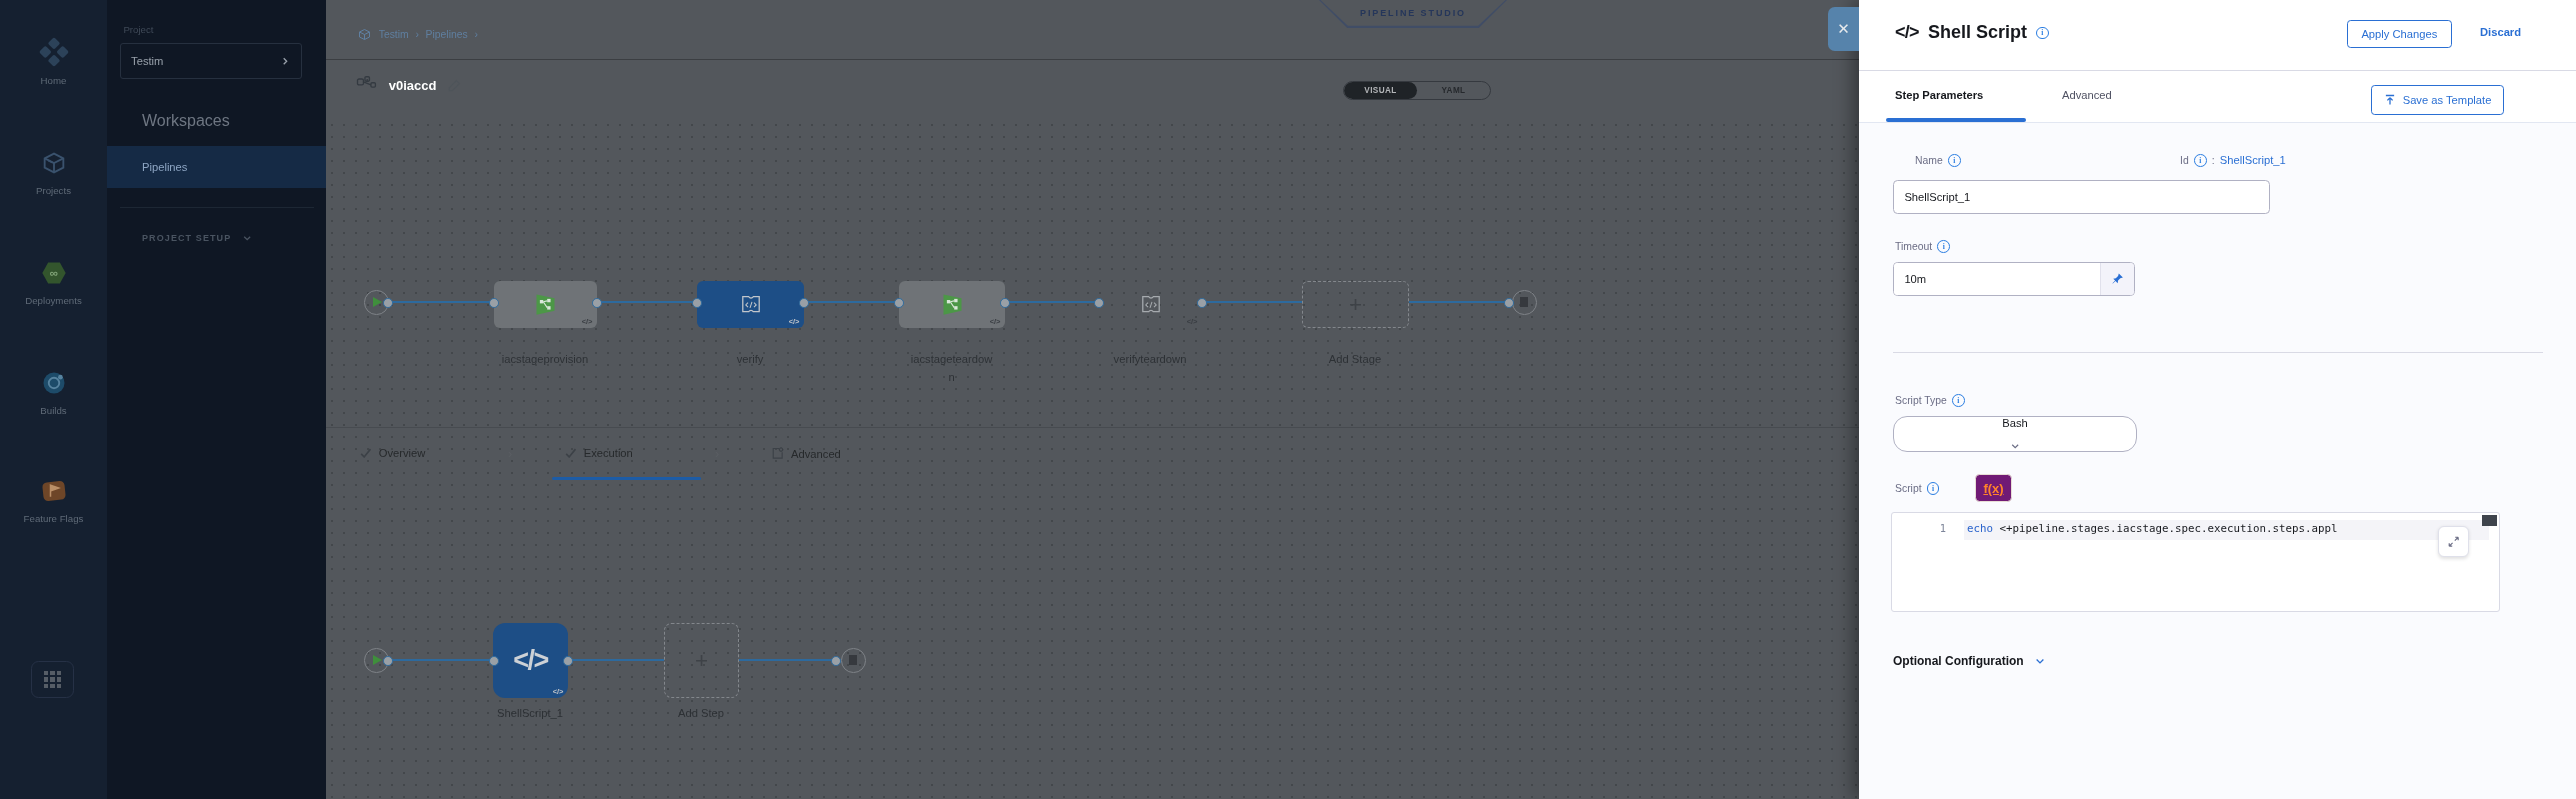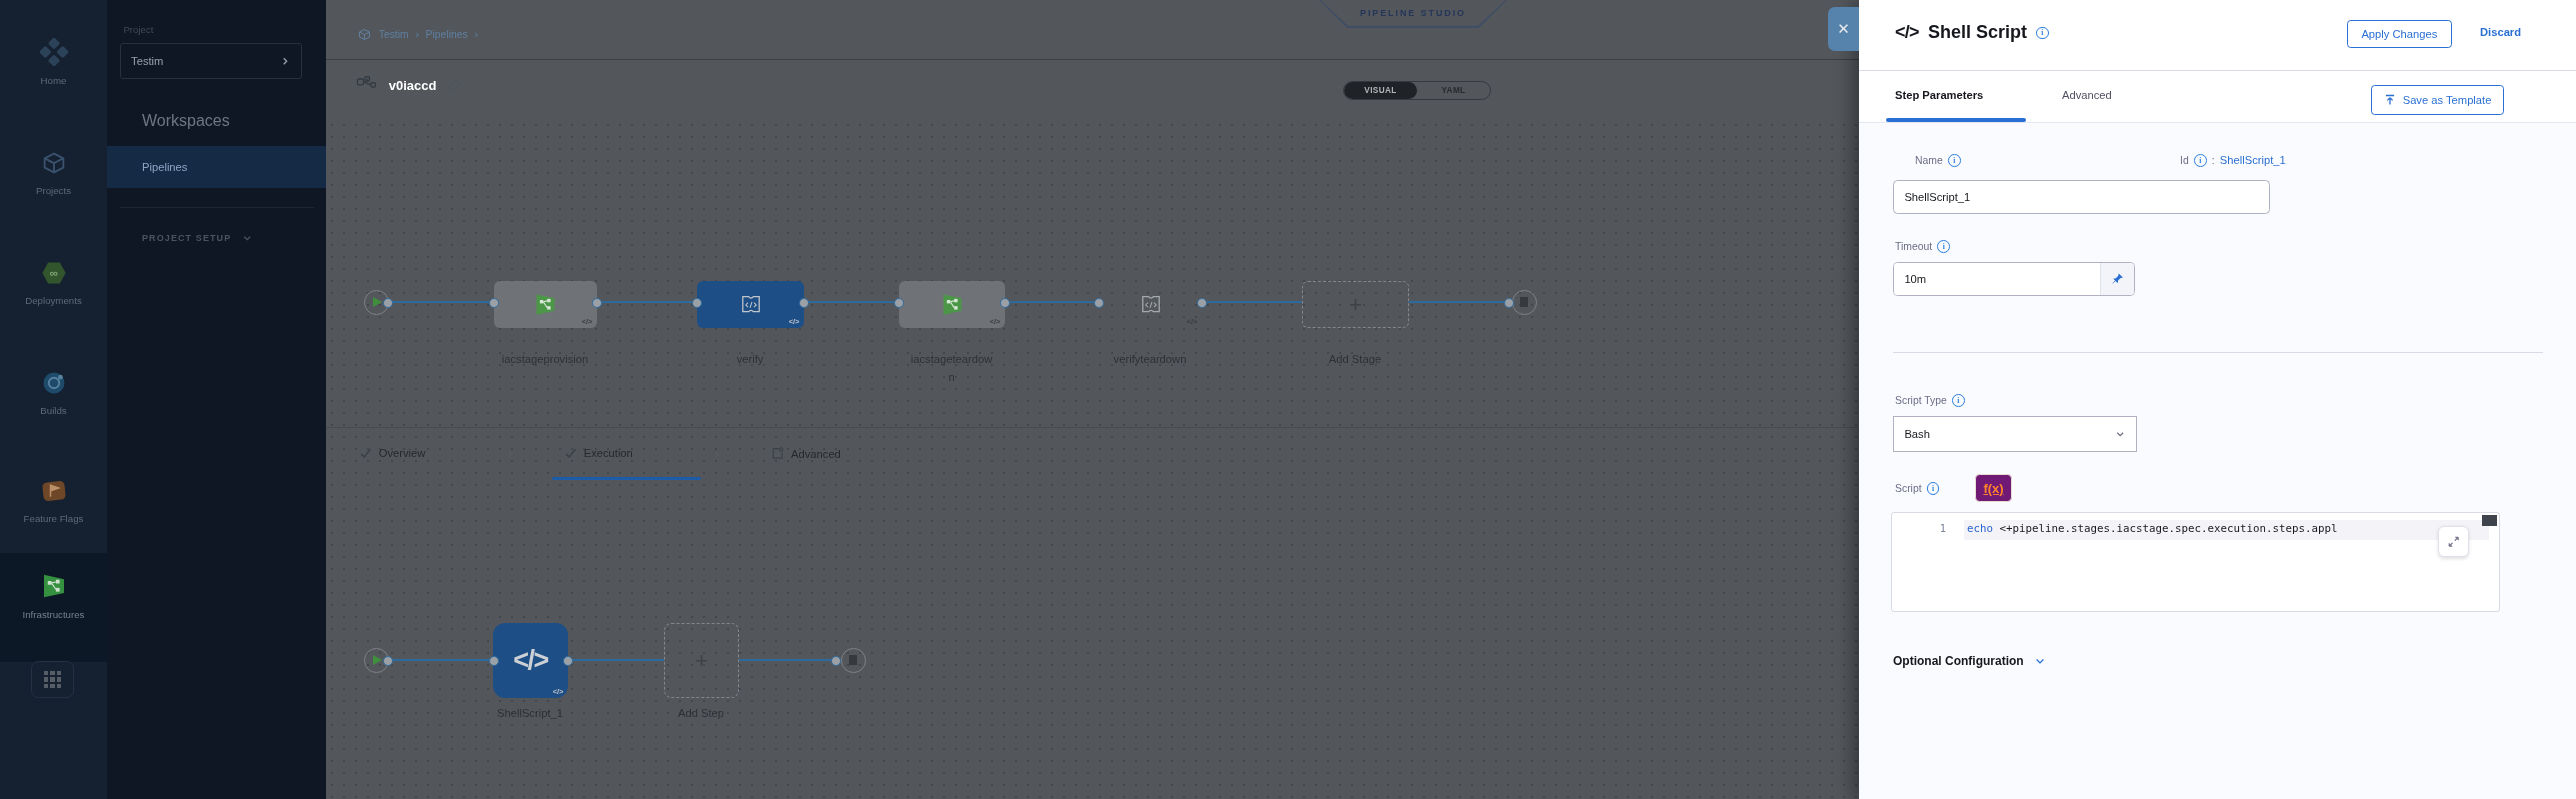--- a/index.html
+++ b/index.html
@@ -123,22 +123,22 @@
             color:#6b6d85; }
   #id-value { color:#2a6fd3; font-size:11.2px; }
   #timeout-wrap { position:absolute; left:34px; top:139px; width:242px; height:34px; display:flex;
             border:0.7px solid #b0b1c3; border-radius:4.5px; overflow:hidden; background:#fff; }
   #timeout-input { flex:1; border:none; outline:none; padding:0 10.4px; font-size:11.2px; color:#16181d;
             font-family:"Liberation Sans",sans-serif; background:#fff; }
   #timeout-pin { width:34px; background:#f3f3fa; border-left:0.7px solid #e1e1ec; display:flex;
             align-items:center; justify-content:center; }
   #section-divider { position:absolute; left:34px; top:229px; width:650px; height:0.7px; background:#d9dae5; }
   #script-type-select { position:absolute; left:34px; top:293px; width:244px; height:36px; background:#fff;
-            border:0.7px solid #b0b1c3; border-radius:0; display:flex; align-items:center;
-            justify-content:space-between; padding:0 10.4px; font-size:11.2px; color:#16181d; }
+            border:0.7px solid #b0b1c3; border-radius:14px; display:flex; align-items:center;
+            justify-content:space-between; padding:0 10.4px; font-size:11.2px; color:#16181d;flex-direction:column; }
   #fx-badge { position:absolute; left:116px; top:351px; width:37px; height:28px; background:#701a75;
             border:0.7px solid #e8ded6; border-radius:4.5px; display:flex; align-items:center;
             justify-content:center; color:#ff832b; font-size:13px; font-weight:bold;text-decoration:underline; }
   #editor { position:absolute; left:32px; top:389px; width:609px; height:100px; background:#fff;
             border:0.7px solid #d9dae5; border-radius:3px; overflow:hidden; }
   #editor-line-bg { position:absolute; left:72px; top:6.7px; right:10.4px; height:20px; background:#f4f4f8; }
   #gutter-num { position:absolute; left:0; top:9px; width:54px; text-align:right; color:#7d8599;
             font-family:"DejaVu Sans Mono", monospace; font-size:10.4px; }
   #code-line { position:absolute; left:75px; top:9px; right:12px; white-space:nowrap; overflow:hidden;
             font-family:"DejaVu Sans Mono", monospace; font-size:10.8px; color:#181a1f; }
@@ -191,30 +191,20 @@
       </svg>
       <span class="lbl">Builds</span>
     </div>
     <div class="side-item" style="top:477px;">
       <svg width="28" height="28" viewBox="0 0 24 24">
         <rect x="2.5" y="4" width="19" height="16" rx="4" transform="rotate(-6 12 12)" fill="#6e4628"></rect>
         <path d="M9 7 L16 9.5 L9 12 Z M9 7 L9 17" fill="#bb9068" stroke="#bb9068" stroke-width="1.3"></path>
       </svg>
       <span class="lbl">Feature Flags</span>
     </div>
-    <div class="side-item active-block" style="top:553px;">
-      <svg width="30" height="30" viewBox="0 0 24 24">
-        <path d="M4 3 L20 6.5 L20 17.5 L4 21 Z" fill="#35913f"></path>
-        <rect x="7" y="8" width="3" height="3" fill="#cfe0cf"></rect>
-          <rect x="13.5" y="7" width="3" height="3" fill="#cfe0cf"></rect>
-        <rect x="13.5" y="13.5" width="3" height="3" fill="#cfe0cf"></rect>
-        <path d="M10 9.5 L13.5 8.8 M10 9.5 L13.5 14.8" stroke="#cfe0cf" stroke-width="1"></path>
-      </svg>
-      <span class="lbl">Infrastructures</span>
-    </div>
     <div id="grid-btn">
       <span class="grid9">
         <i></i>
           <i></i>
           <i></i>
           <i></i>
           <i></i>
           <i></i>
           <i></i>
           <i></i>

